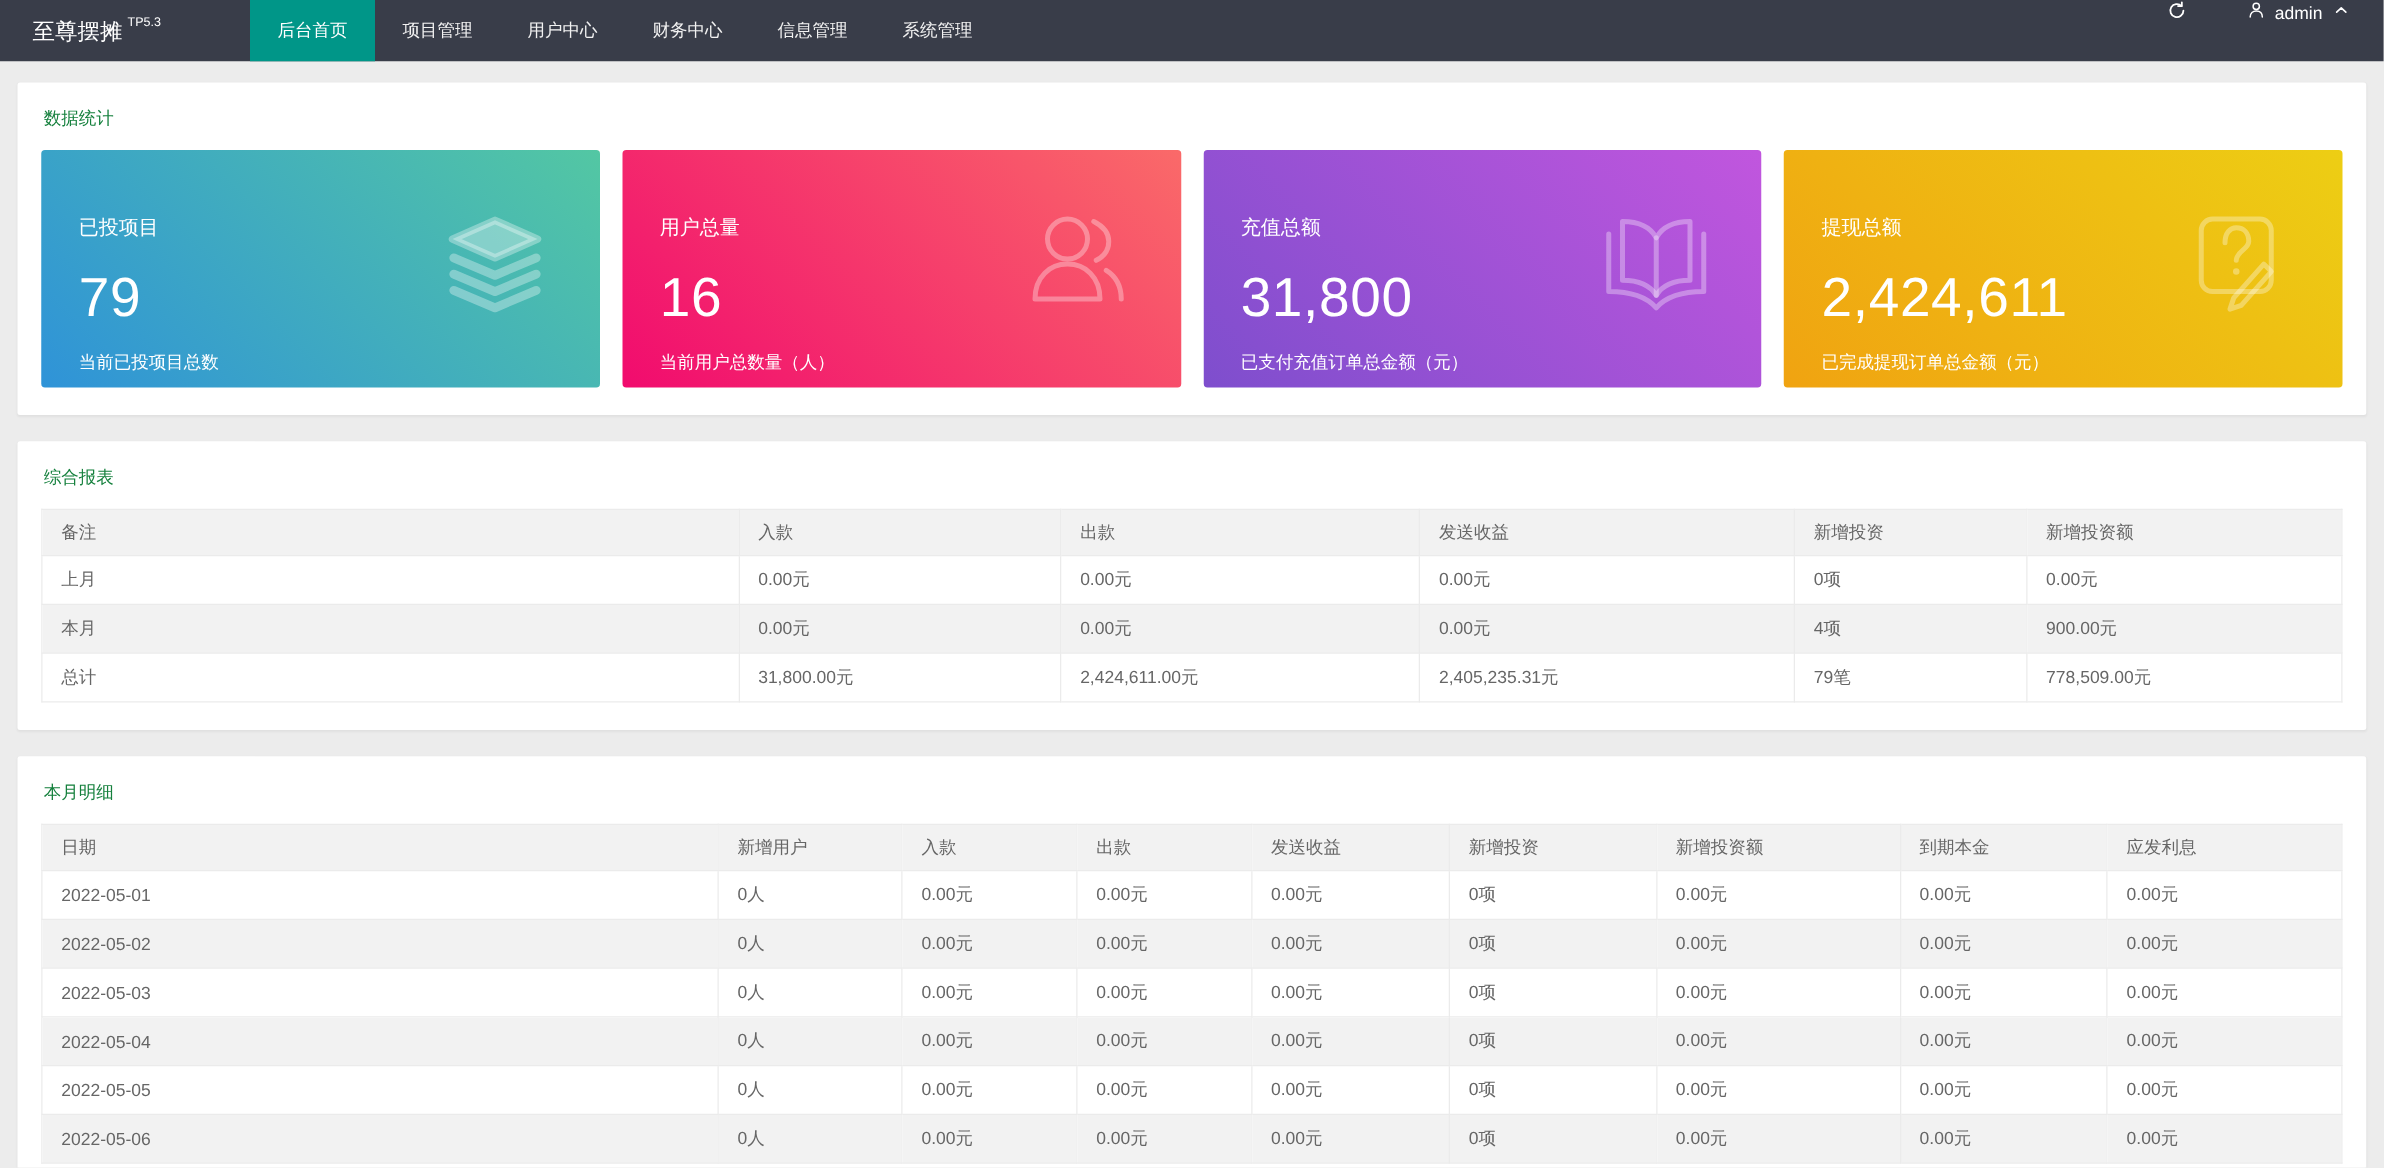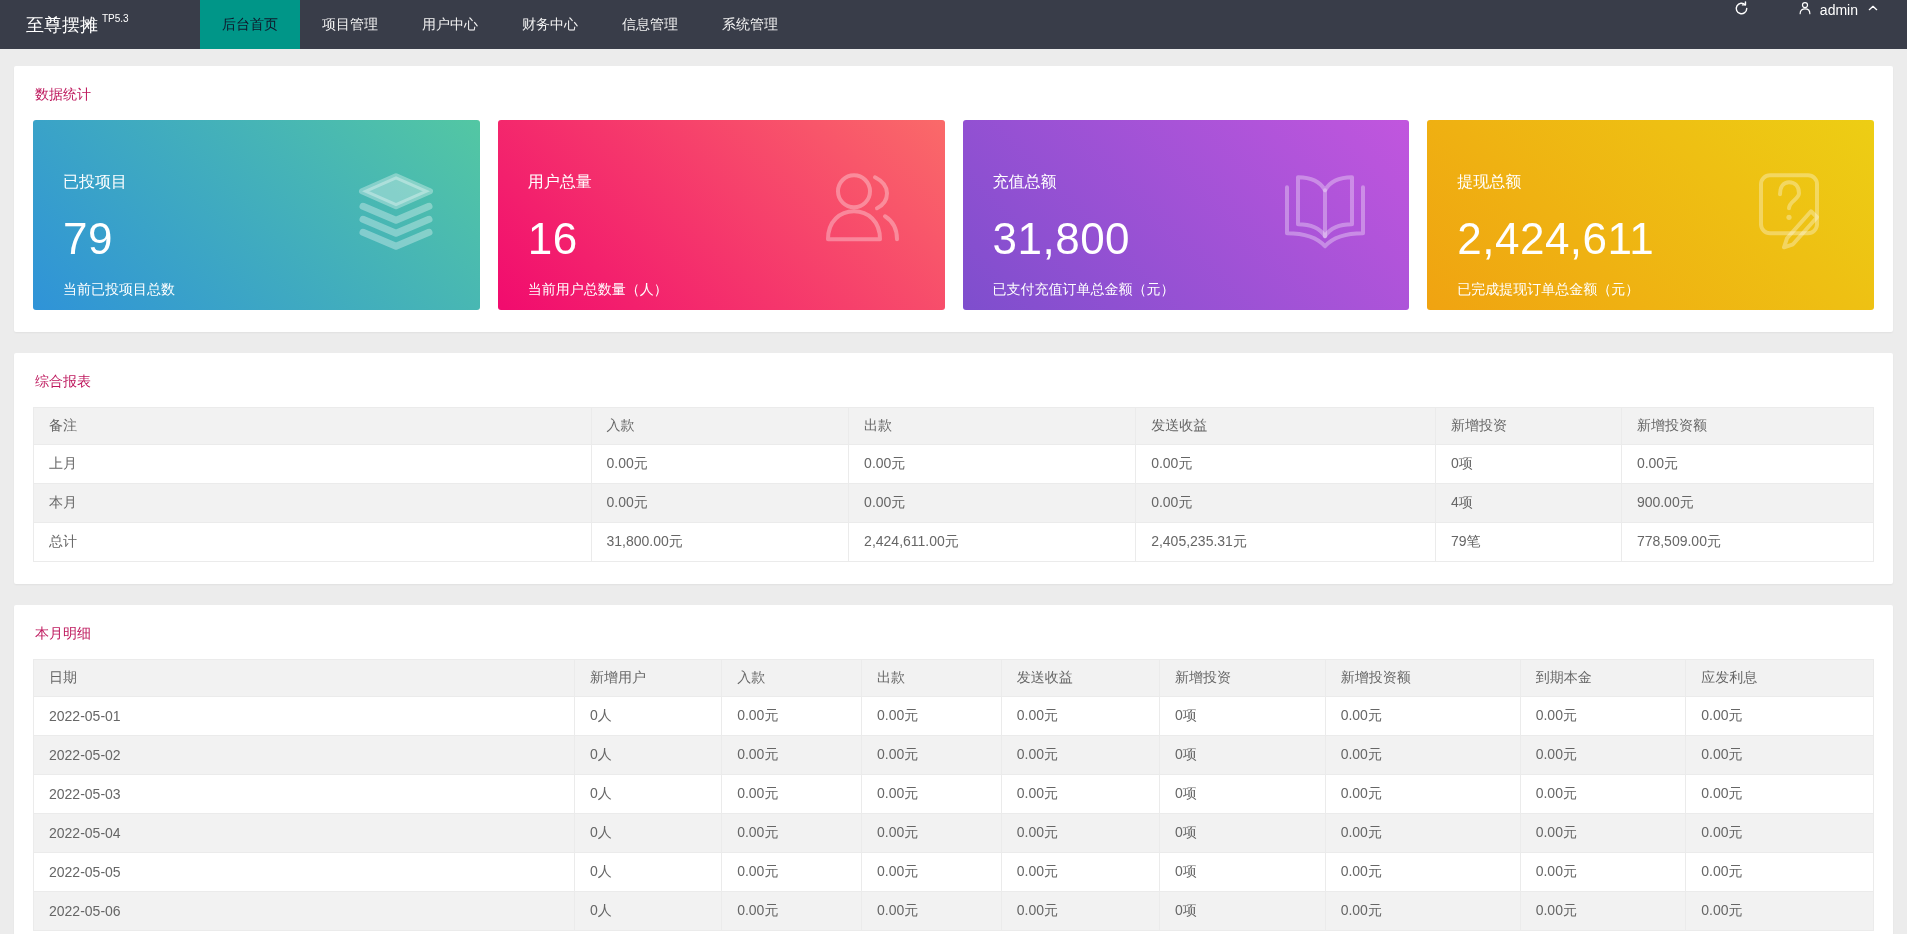--- a/index.html
+++ b/index.html
@@ -16,40 +16,40 @@
   .logo {
     width:200px; padding-left:26px; display:flex; align-items:center;
     font-size:18px; color:#fff; white-space:nowrap;
   }
   .logo sup { font-size:10px; margin-left:4px; transform:translateY(-6px); }
   .nav { display:flex; align-items:stretch; }
   .nav a {
     display:flex; align-items:center; padding:0 22px; font-size:14px;
     color:#f2f2f2; text-decoration:none; cursor:pointer;
   }
-  .nav a.active { background:#009688; color:#0f172a; }
+  .nav a.active { background:#009688; color:#ffffff; }
   .topbar-right { margin-left:auto; display:flex; align-items:flex-start; }
   .icon-btn {
     display:flex; align-items:center; padding:0 24px; cursor:pointer;
   }
   .icon-btn svg { width:17px; height:17px; }
   .tb-divider { width:1px; background:rgba(255,255,255,.08); }
   .user-menu {
     display:flex; align-items:center; gap:7px; padding:0 26px 0 22px;
     font-size:14px; cursor:pointer;
   }
   .user-menu svg { width:16px; height:16px; }
 
   
   .page { padding:17px 14px; }
   .panel {
     background:#fff; border-radius:2px; margin-bottom:21px;
     padding:18px 15px 22px; box-shadow:0 1px 2px rgba(0,0,0,.05);
   }
-  .panel-title { font-size:14px; color:#be185d; padding:2px 6px 0; margin-bottom:16px; }
+  .panel-title { font-size:14px; color:#15803d; padding:2px 6px 0; margin-bottom:16px; }
 
   
   .cards { display:flex; gap:18px; padding:0 4px; }
   .stat-card {
     flex:1; height:190px; border-radius:3px; color:#fff; position:relative;
     padding:27px 30px; overflow:hidden;
   }
   .stat-card .c-title { font-size:16px; margin-top:25px; }
   .stat-card .c-value { font-size:44px; font-weight:400; margin:21px 0 17px; letter-spacing:.5px; }
   .stat-card .c-desc { font-size:14px; }

